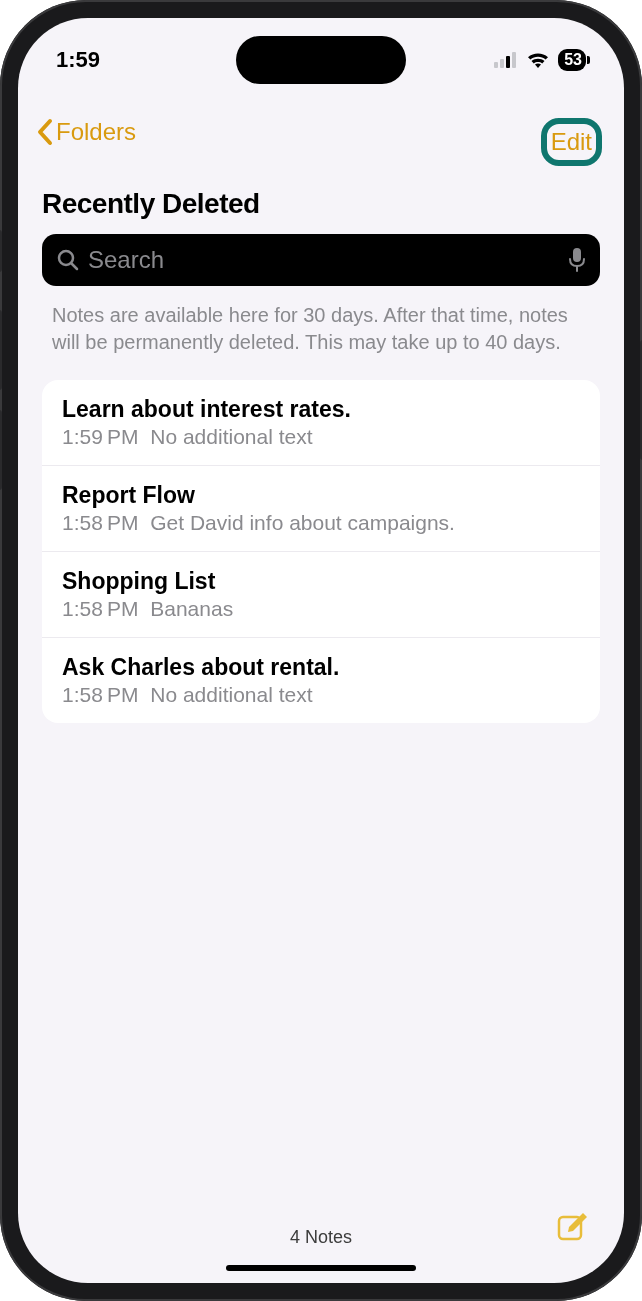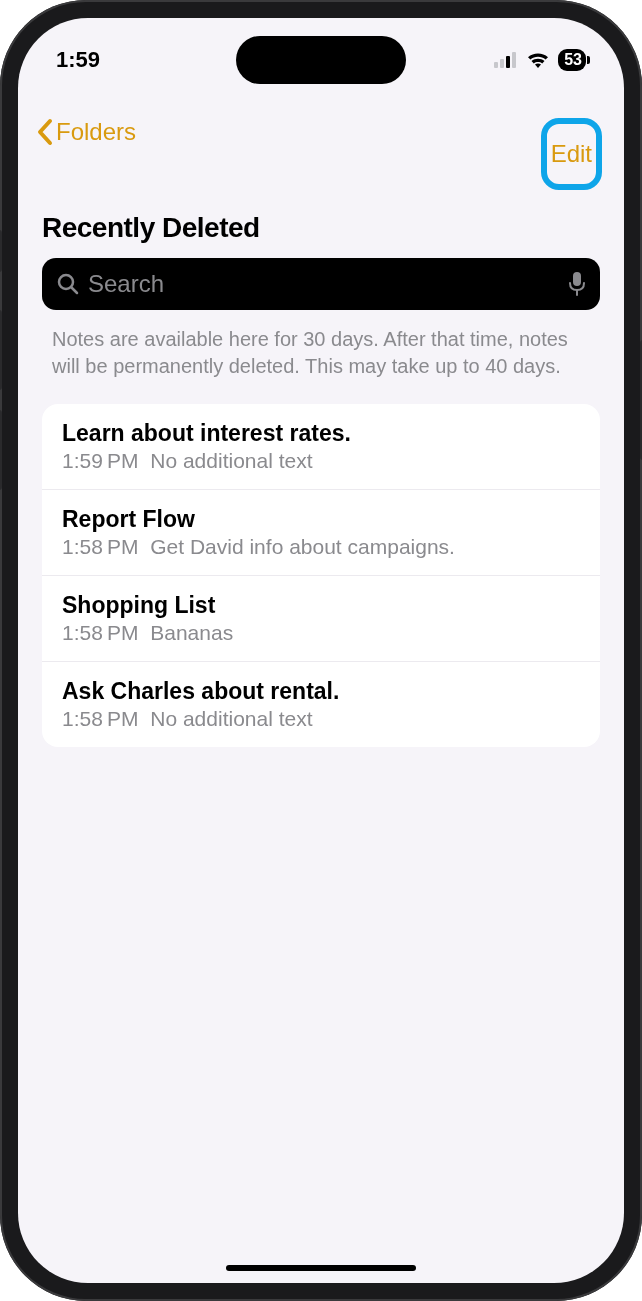--- a/index.html
+++ b/index.html
@@ -94,23 +94,23 @@
   .back-btn {
     display: flex;
     align-items: center;
     color: #d99a0f;
     font-size: 24px;
     gap: 0px;
     cursor: pointer;
   }
   .back-btn svg { margin-right: 2px; }
   .edit-highlight {
-    border: 6px solid #0ea5e9;
+    border: 6px solid #0f766e;
     border-radius: 18px;
-    padding: 16px 4px;
+    padding: 4px 4px;
     background: #fff0;
   }
   .edit-btn {
     color: #d99a0f;
     font-size: 24px;
     cursor: pointer;
   }
   .page-title {
     font-size: 28px;
     font-weight: 800;
@@ -274,16 +274,25 @@
         </div>
       </div>
       <div class="note-row">
         <div class="note-title">Ask Charles about rental.</div>
         <div class="note-meta">
           <span>1:58 PM</span>&nbsp;&nbsp;<span>No additional text</span>
         </div>
       </div>
     </div>
 
+    <div class="footer">
+      <span>4 Notes</span>
+      <span class="compose-btn">
+        <svg width="34" height="34" viewBox="0 0 34 34">
+          <rect x="3" y="7" width="22" height="22" rx="4" stroke="#e8bd3a" stroke-width="2.5" fill="none"></rect>
+          <path d="M27 3 L31 7 L17 21 L12 22 L13 17 Z" fill="#e8bd3a"></path>
+        </svg>
+      </span>
+    </div>
 
     <div class="home-indicator"></div>
   </div>
 </div>
 
 </body></html>

